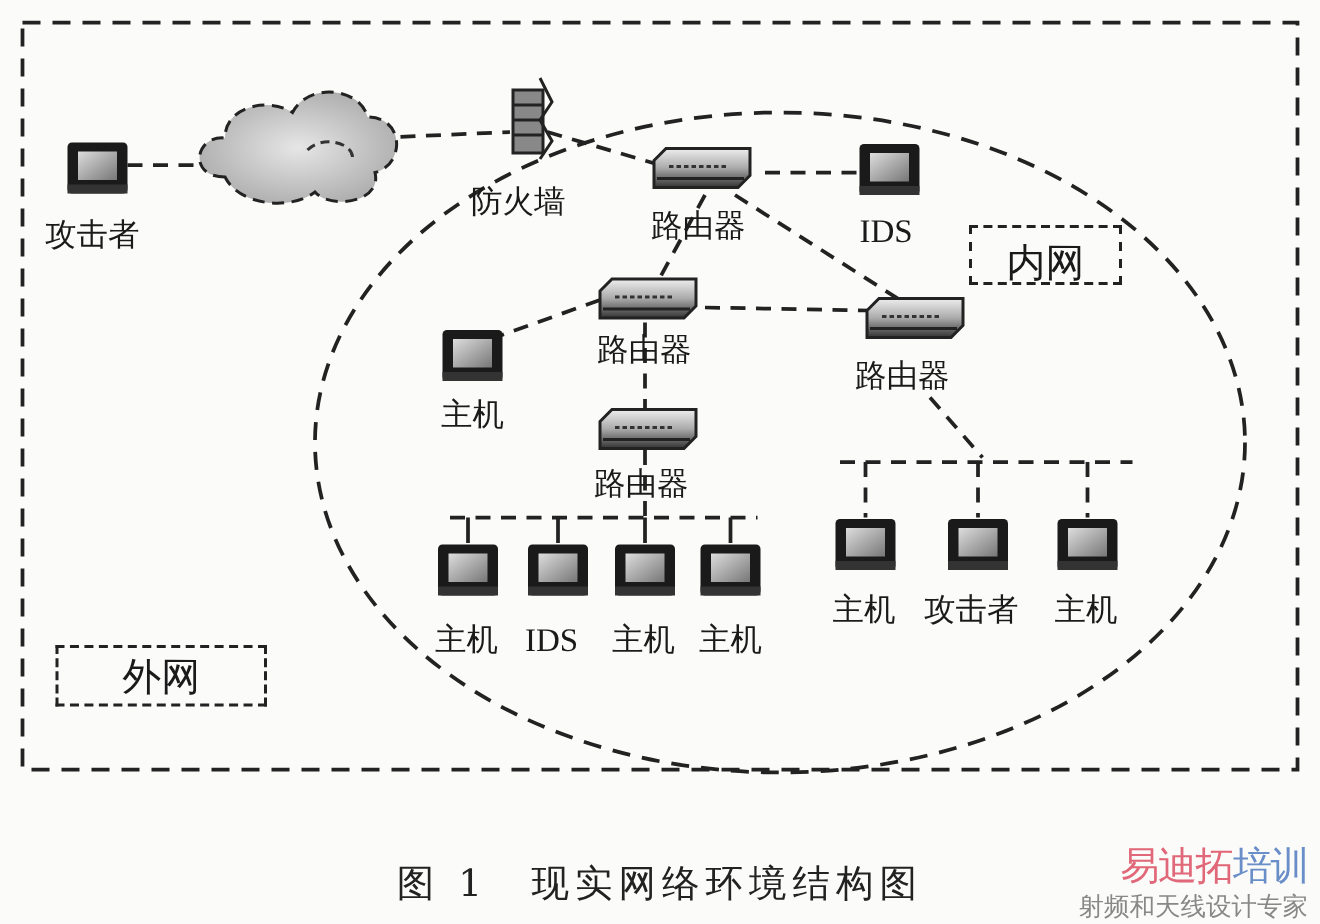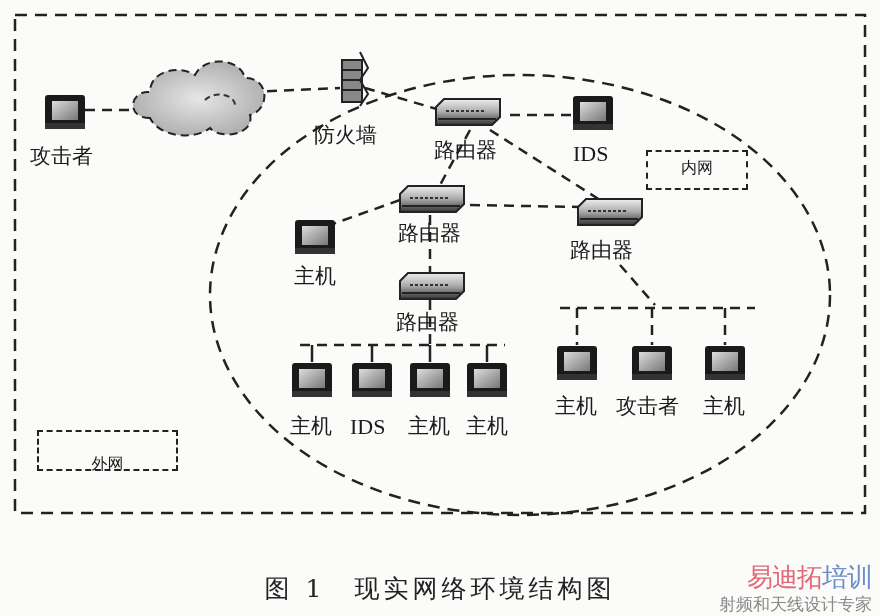--- a/index.html
+++ b/index.html
@@ -2,21 +2,21 @@
 <html><head>
 <meta charset="utf-8">
 <style>
   html, body { margin:0; padding:0; background:#fbfbfa; }
   body { width:880px; height:616px; position:relative; overflow:hidden;
          font-family: "DejaVu Serif", "Liberation Serif", serif; color:#1a1a1a; }
   #diagram { position:absolute; left:0; top:0; }
   .lbl { position:absolute; font-size:21px; white-space:nowrap; line-height:1; }
   .lbl.en { font-family: Liberation Serif, serif; font-size:22px; }
   .box { position:absolute; border:2px dashed #222; }
-  .box span { position:absolute; left:0; right:0; text-align:center; font-size:16px; }
+  .box span { position:absolute; left:0; right:0; text-align:center; font-size:26px; }
   .caption { position:absolute; left:0; width:880px; top:572px; text-align:center;
              font-size:25px; letter-spacing:4px; font-weight:normal; color:#222; }
   .wm { position:absolute; right:8px; top:560px; text-align:right; }
   .wm .big { font-family:"DejaVu Sans", sans-serif; font-size:26px; font-weight:normal; letter-spacing:-1px; }
   .wm .big .a { color:#e06878; } .wm .big .b { color:#6a8ec8; }
   .wm .small { font-size:17px; color:#888; margin-top:-2px; }
 </style>
 </head>
 <body>
 
@@ -118,21 +118,21 @@
 <div class="lbl" style="left:466px;top:416px;">主机</div>
 
 <div class="lbl" style="left:555px;top:396px;">主机</div>
 <div class="lbl" style="left:616px;top:396px;">攻击者</div>
 <div class="lbl" style="left:703px;top:396px;">主机</div>
 
 <div class="box" style="left:646px;top:150px;width:98px;height:36px;">
   <span style="top:6px;">内网</span>
 </div>
 <div class="box" style="left:37px;top:430px;width:137px;height:37px;">
-  <span style="top:22px;">外网</span>
+  <span style="top:2px;">外网</span>
 </div>
 
 <div class="caption">图 1　现实网络环境结构图</div>
 
 <div class="wm">
   <div class="big"><span class="a">易迪拓</span><span class="b">培训</span></div>
   <div class="small">射频和天线设计专家</div>
 </div>
 
 </body></html>

